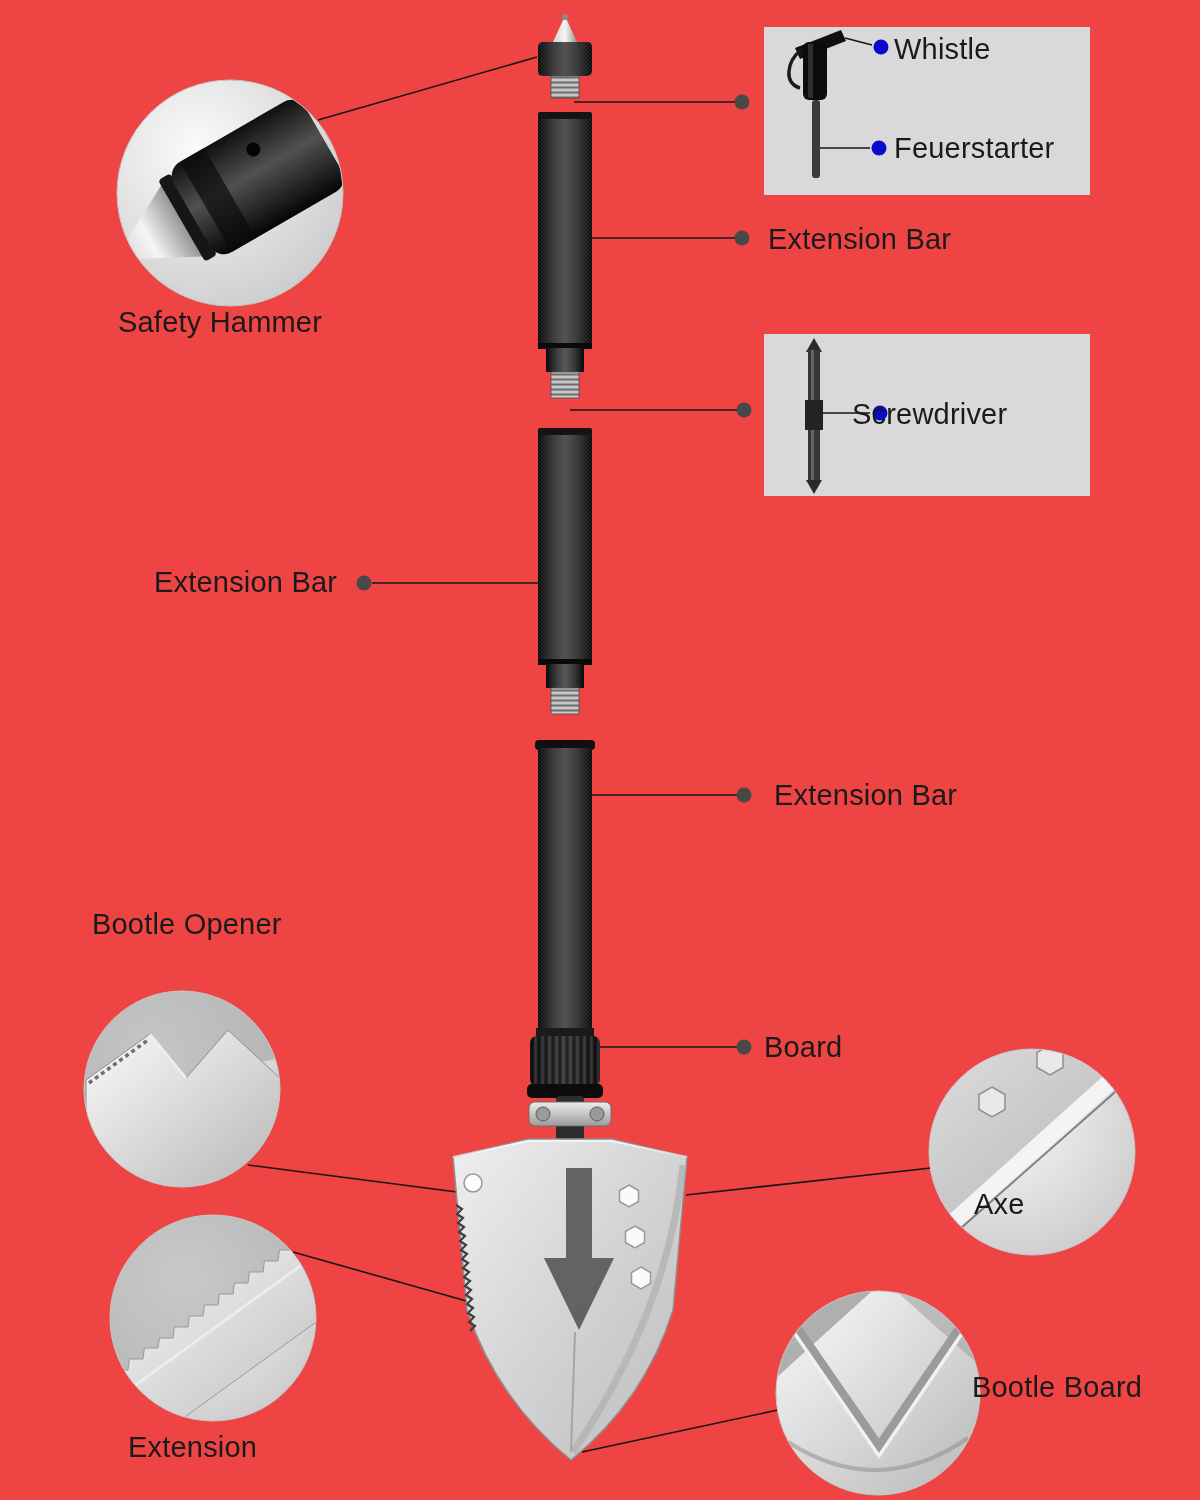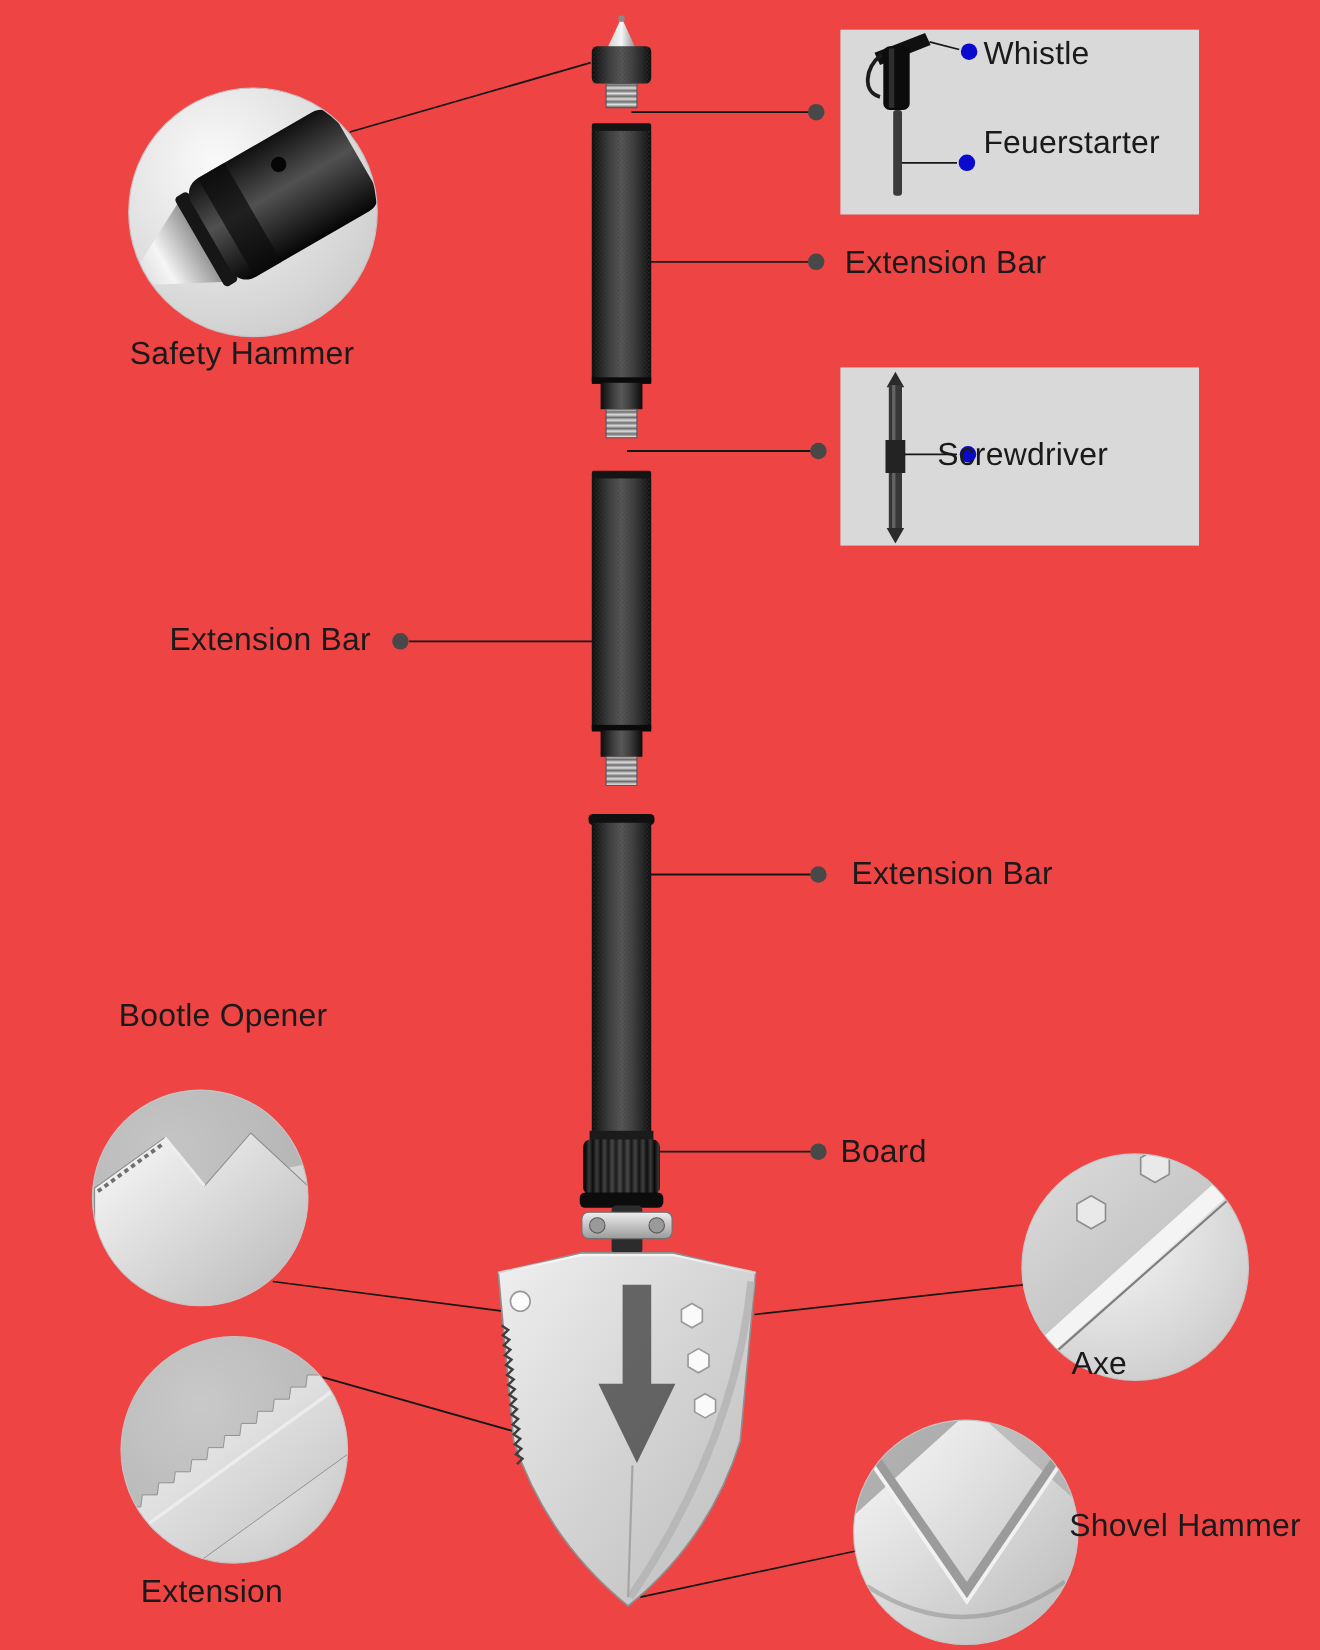--- a/index.html
+++ b/index.html
@@ -246,25 +246,25 @@
         <polygon points="980,1291 896,1291 980,1366" fill="#9a9a9a" opacity="0.5"></polygon>
         <path d="M793,1323 L879,1447 L965,1321" stroke="#9b9b9b" stroke-width="10" fill="none"></path>
         <path d="M793,1331 L879,1456 L965,1329" stroke="#f1f1f1" stroke-width="3.5" fill="none"></path>
         <path d="M788,1442 Q878,1500 968,1438" stroke="#8a8a8a" stroke-width="4" fill="none" opacity="0.5"></path>
       </g>
       <circle cx="878" cy="1393" r="102" fill="none" stroke="#c6c6c6" stroke-width="1"></circle>
     </g>
   </svg>
 
   <div class="label" style="left:894px; top:33px">Whistle</div>
-  <div class="label" style="left:894px; top:114px">Feuerstarter</div>
+  <div class="label" style="left:894px; top:132px">Feuerstarter</div>
   <div class="label" style="left:768px; top:223px">Extension Bar</div>
   <div class="label" style="left:852px; top:398px">Screwdriver</div>
   <div class="label" style="left:154px; top:566px">Extension Bar</div>
   <div class="label" style="left:774px; top:779px">Extension Bar</div>
   <div class="label" style="left:764px; top:1031px">Board</div>
   <div class="label" style="left:118px; top:306px">Safety Hammer</div>
-  <div class="label" style="left:108px;  top:908px">Bootle Opener</div>
-  <div class="label" style="left:974px; top:1224px">Axe</div>
+  <div class="label" style="left:92px;  top:908px">Bootle Opener</div>
+  <div class="label" style="left:974px; top:1188px">Axe</div>
   <div class="label" style="left:128px; top:1431px">Extension</div>
-  <div class="label" style="left:972px; top:1371px">Shovel Hammer</div>
+  <div class="label" style="left:972px; top:1371px">Bootle Board</div>
 
 </div>
 
 </body></html>

